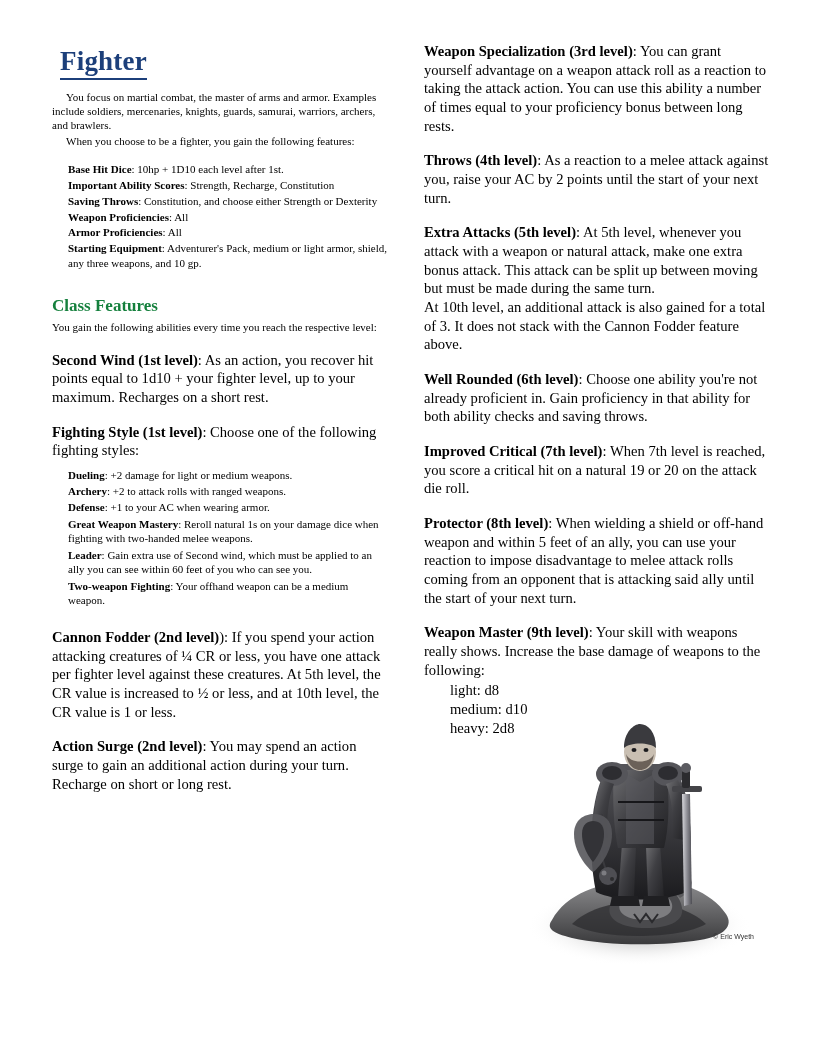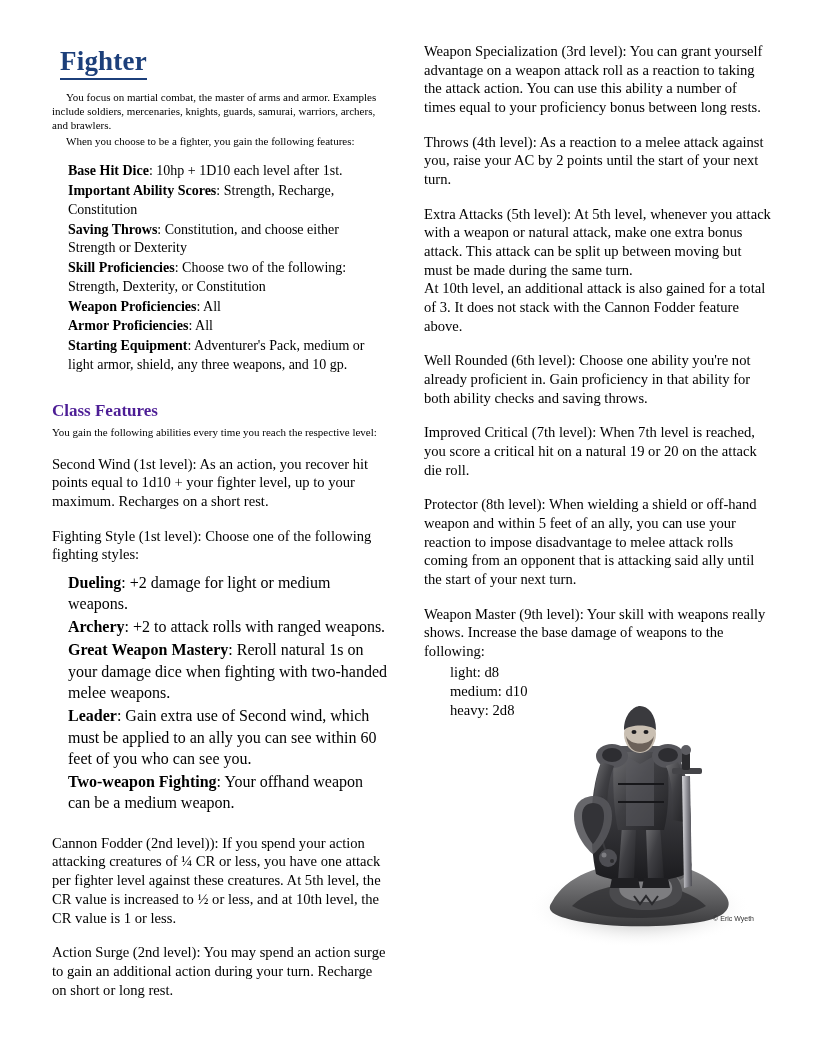--- a/index.html
+++ b/index.html
@@ -42,55 +42,55 @@
     color: #1c3f7a;
     margin: 10px 0 10px 8px;
     border-bottom: 2px solid #1c3f7a;
     display: inline-block;
     padding-bottom: 1px;
     letter-spacing: 0.2px;
   }
   h2.section-title {
     font-size: 17px;
     font-weight: bold;
-    color: #4c1d95;
+    color: #15803d;
     margin: 26px 0 4px 0;
   }
   p.body {
     font-size: 11px;
     line-height: 1.28;
     margin: 0 0 2px 0;
     text-indent: 14px;
   }
   p.body.noindent { text-indent: 0; }
   p.feature {
     font-size: 14.6px;
     line-height: 1.28;
     margin: 0 0 16px 0;
     text-indent: 0;
   }
   p.feature:last-child { margin-bottom: 0; }
-  .feat-name { font-weight: normal; }
+  .feat-name { font-weight: bold; }
   .ital { }
 
   ul.statblock {
     list-style: none;
     margin: 14px 0 2px 0;
     padding: 0 0 0 16px;
-    font-size: 14px;
+    font-size: 11px;
     line-height: 1.34;
   }
   ul.statblock li { margin-bottom: 1px; }
   ul.statblock .lbl { font-weight: bold; }
 
   ul.stylelist {
     list-style: none;
     margin: 8px 0 0 0;
     padding: 0 0 0 16px;
-    font-size: 16px;
+    font-size: 11px;
     line-height: 1.34;
   }
   ul.stylelist li { margin-bottom: 1.5px; }
   ul.stylelist .lbl { font-weight: bold; }
 
   .dmg-list {
     margin: 0 0 0 26px;
     font-size: 14.6px;
     line-height: 1.3;
   }
@@ -128,36 +128,36 @@
 
       <h1 class="class-title">Fighter</h1>
 
       <p class="body">You focus on martial combat, the master of arms and armor.  Examples include soldiers, mercenaries, knights, guards, samurai, warriors, archers, and brawlers.</p>
       <p class="body">When you choose to be a fighter, you gain the following features:</p>
 
       <ul class="statblock">
         <li><span class="lbl">Base Hit Dice</span>: <span>10hp + 1D10 each level after 1st.</span></li>
         <li><span class="lbl">Important Ability Scores</span>: <span>Strength, Recharge, Constitution</span></li>
         <li><span class="lbl">Saving Throws</span>: <span>Constitution, and choose either Strength or Dexterity</span></li>
-        <li><span class="lbl">Skill Proficiencies</span>: <span>Choose two of the following: Strength, Dexterity, or Constitution</span></li>
         <li><span class="lbl">Weapon Proficiencies</span>: <span>All</span></li>
         <li><span class="lbl">Armor Proficiencies</span>: <span>All</span></li>
         <li><span class="lbl">Starting Equipment</span>: <span>Adventurer's Pack, medium or light armor, shield, any three weapons, and 10 gp.</span></li>
       </ul>
 
       <h2 class="section-title">Class Features</h2>
       <p class="body noindent">You gain the following abilities every time you reach the respective level:</p>
 
       <p class="feature" style="margin-top:16px"><span class="feat-name">Second Wind (1st level)</span><span>: As an action, you recover hit points equal to 1d10 + your fighter level, up to your maximum. Recharges on a short rest.</span></p>
 
       <p class="feature" style="margin-bottom:0"><span class="feat-name">Fighting Style (1st level)</span><span>: Choose one of the following fighting styles:</span></p>
 
       <ul class="stylelist">
         <li><span class="lbl">Dueling</span>: <span>+2 damage for light or medium weapons.</span></li>
         <li><span class="lbl">Archery</span>: <span>+2 to attack rolls with ranged weapons.</span></li>
+        <li><span class="lbl">Defense</span>: <span>+1 to your AC when wearing armor.</span></li>
         <li><span class="lbl">Great Weapon Mastery</span>: <span>Reroll natural 1s on your damage dice when fighting with two-handed melee weapons.</span></li>
         <li><span class="lbl">Leader</span>: <span>Gain extra use of Second wind, which must be applied to an ally you can see within 60 feet of you who can see you.</span></li>
         <li><span class="lbl">Two-weapon Fighting</span>: <span>Your offhand weapon can be a medium weapon.</span></li>
       </ul>
 
       <p class="feature" style="margin-top:20px"><span class="feat-name">Cannon Fodder (2nd level)</span><span>): If you spend your action attacking creatures of ¼ CR or less, you have one attack per fighter level against these creatures. At 5th level, the CR value is increased to ½ or less, and at 10th level, the CR value is 1 or less.</span></p>
 
       <p class="feature"><span class="feat-name">Action Surge (2nd level)</span><span>: You may spend an action surge to gain an additional action during your turn. Recharge on short or long rest.</span></p>
 
     </div>

